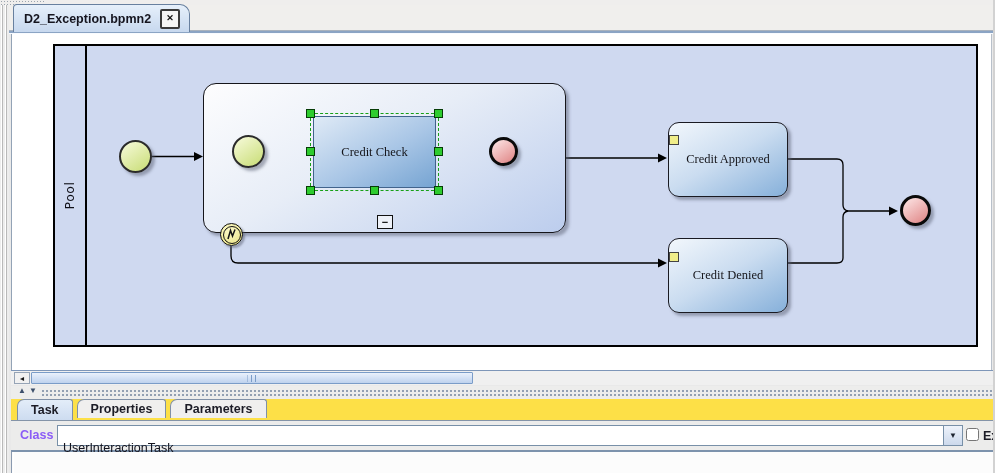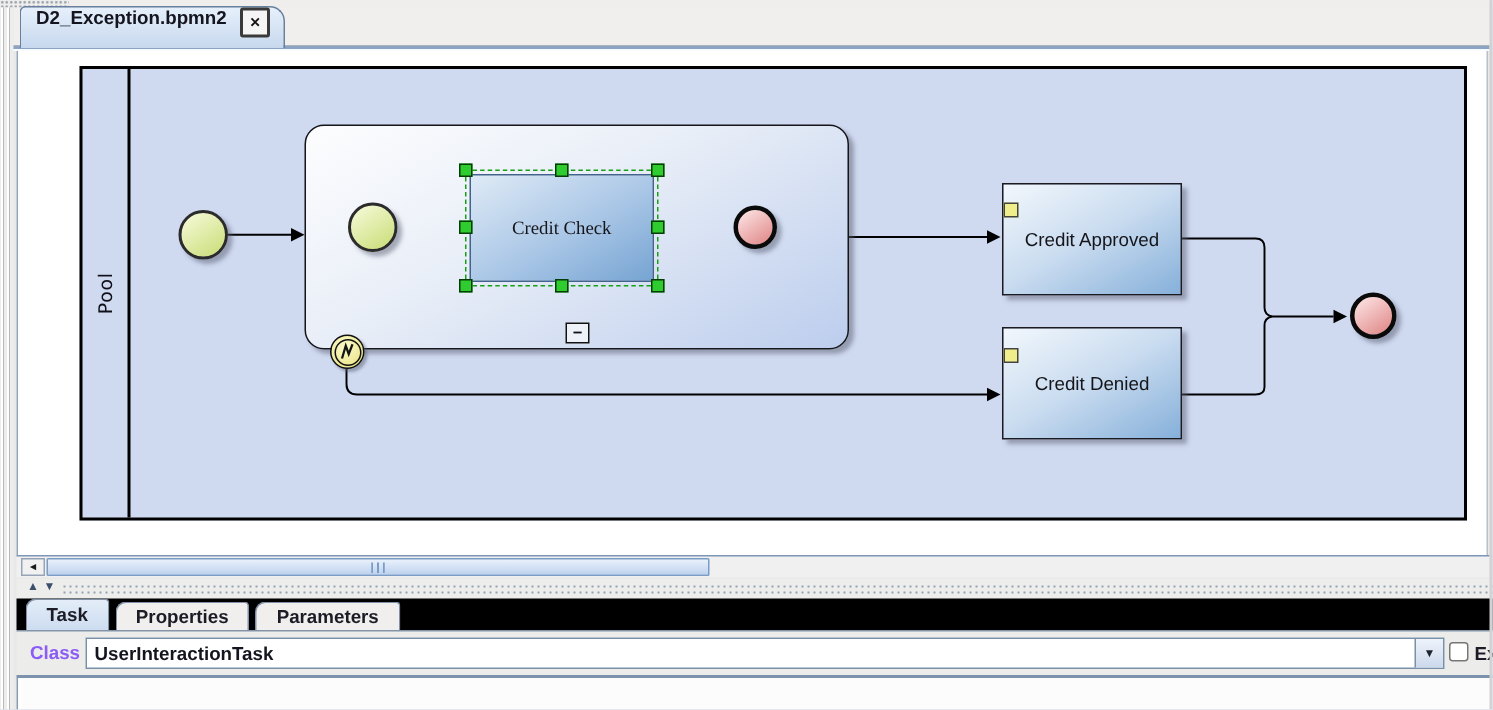--- a/index.html
+++ b/index.html
@@ -12,21 +12,21 @@
   #top-strip::before{content:"";position:absolute;left:0;top:0;width:46px;height:5px;
       background-image:radial-gradient(#9aa4ae 0.7px,transparent 1px);background-size:3px 3px;}
   #left-splitter{position:absolute;left:0;top:5px;width:9px;height:468px;
       background:linear-gradient(90deg,#ededed 0 1px,#ffffff 1px 2px,#b9b9b9 2px 3px,#ededed 3px 5px,#ffffff 5px 6px,#b9b9b9 6px 7px,#ededed 7px 9px);}
   #right-strip{position:absolute;right:0;top:0;width:2px;height:473px;background:#d2d2d2;}
 
   
   #tab-strip{position:absolute;left:9px;top:5px;width:984px;height:25px;background:#f0efed;}
   #tab-strip-border{position:absolute;left:9px;top:30px;width:984px;height:4px;
       background:linear-gradient(#a9b2bd 0 1px,#8ba4c4 1px 3px,#f8fbff 3px 4px);}
-  .editor-tab{position:absolute;left:13px;top:4px;height:27px;display:flex;gap:9px;
+  .editor-tab{position:absolute;left:13px;top:4px;height:27px;display:flex;align-items:center;gap:9px;
       padding:0 9px 0 10px;border:1px solid #68809f;border-bottom:none;border-radius:4px 10px 0 0;
       background:linear-gradient(var(--tab-selected-blue,#e6f0fb),#c7d8ee);z-index:5;
       font-weight:bold;font-size:12.5px;color:#15151f;}
   .tab-close{width:16px;height:16px;border:2px solid #3a3a3a;border-radius:2px;background:#f5f5f5;
       display:grid;place-items:center;font-size:9px;font-weight:bold;color:#111;line-height:1;cursor:default;}
 
   
   #canvas{position:absolute;left:11px;top:34px;width:981px;height:336px;background:#ffffff;
       border-left:1px solid #93a3b6;border-right:1px solid #b8c0ca;box-sizing:border-box;}
   #pool{position:absolute;left:41px;top:10px;width:925px;height:303px;box-sizing:border-box;
@@ -46,22 +46,22 @@
   .end-event{border:3px solid #0a0a0a;
       background:linear-gradient(145deg,var(--event-red-light,#f9d9d9) 15%,var(--event-red-dark,#e28d8d) 90%);}
   
   #subprocess{position:absolute;left:191px;top:49px;width:363px;height:150px;border:1.5px solid #15151a;
       border-radius:13px;box-sizing:border-box;z-index:2;
       background:linear-gradient(150deg,#fdfdfe 0%,#e7edf7 45%,#bccded 100%);}
   #collapse-marker{position:absolute;left:173px;bottom:3px;width:16px;height:14px;box-sizing:border-box;
       border:1.5px solid #111;background:#edf1f8;display:grid;place-items:center;
       font-size:11px;font-weight:bold;color:#111;line-height:1;}
   
-  .task{position:absolute;border:1.3px solid #1a1a22;border-radius:0;box-sizing:border-box;z-index:3;
-      display:grid;place-items:center;font-family:Liberation Sans, sans-serif;font-size:12.5px;color:#15151a;
+  .task{position:absolute;border:1.3px solid #1a1a22;border-radius:11px;box-sizing:border-box;z-index:3;
+      display:grid;place-items:center;font-family:Liberation Serif, serif;font-size:12.5px;color:#15151a;
       background:linear-gradient(150deg,#f2f7fc 0%,#cadcf0 48%,var(--task-blue,#86b0da) 100%);}
   .task-marker{position:absolute;left:0px;top:12px;width:10px;height:10px;box-sizing:border-box;
       background:var(--marker-yellow,#f0ee8a);border:1px solid #444;}
   
   #credit-check-wrap{position:absolute;left:298px;top:79px;width:129px;height:78px;z-index:4;}
   #credit-check-sel{position:absolute;inset:0;border:1.5px dashed #17a017;box-sizing:border-box;}
   #credit-check{position:absolute;inset:3px;border:1px solid #41638c;border-radius:2px;
       display:grid;place-items:center;font-family:Liberation Serif, serif;font-size:12.5px;color:#15151a;
       background:linear-gradient(150deg,#dfeaf6 0%,#a9c6e6 55%,#76a4d2 100%);}
   .handle{position:absolute;width:9px;height:9px;box-sizing:border-box;z-index:5;
@@ -82,34 +82,34 @@
   #sb-thumb{position:absolute;left:20px;top:1px;width:442px;height:12px;box-sizing:border-box;
       background:linear-gradient(#eaf1fc,var(--scroll-thumb,#bed2ee));border:1px solid #7a9cc8;border-radius:1px;}
   #sb-thumb::after{content:"";position:absolute;left:50%;top:2px;width:9px;height:7px;transform:translateX(-50%);
       background:repeating-linear-gradient(90deg,#7a9cc8 0 1px,transparent 1px 4px);}
   #splitter-row{position:absolute;left:11px;top:386px;width:984px;height:13px;background:#ededec;}
   #splitter-row .dots{position:absolute;left:30px;right:0;top:3px;height:7px;
       background-image:radial-gradient(#93a0b2 0.8px,transparent 1px);background-size:4px 4px;}
   .split-arrow{position:absolute;top:1px;font-size:8px;color:#3d506b;line-height:1;}
   #split-up{left:7px;} #split-down{left:18px;}
 
-  #bottom-tabs{position:absolute;left:11px;top:399px;width:984px;height:21px;background:#000000;
-      display:flex;align-items:flex-end;gap:4px;padding-left:6px;box-sizing:border-box;}
+  #bottom-tabs{position:absolute;left:11px;top:399px;width:984px;height:21px;background:#fde047;
+      display:flex;align-items:flex-start;gap:4px;padding-left:6px;box-sizing:border-box;}
   .btab{height:19px;box-sizing:border-box;border:1px solid #8090a6;border-bottom:none;
       border-radius:7px 3px 0 0;background:#f0efee;padding:0 13px;display:flex;align-items:center;
       font-weight:bold;font-size:12.5px;color:#1c1c26;}
   .btab.selected{height:21px;background:linear-gradient(#e3edf9,#cddcf0);}
 
   #props-panel{position:absolute;left:11px;top:420px;width:984px;height:32px;background:#ececeb;
       border-top:1px solid #8494a8;border-bottom:2px solid #7d93ad;box-sizing:border-box;}
   #class-label{position:absolute;left:9px;top:7px;font-weight:bold;font-size:12.5px;color:#8b5cf6;}
   #class-combo{position:absolute;left:46px;top:4px;width:906px;height:21px;box-sizing:border-box;
       border:1px solid #7890a8;background:#fff;}
   #class-combo input{position:absolute;left:0;top:0;width:884px;height:19px;border:none;outline:none;
-      padding:0 0 0 5px;font-family:"Liberation Sans",sans-serif;font-weight:bold;font-size:12.5px;color:#15151f;background:transparent;}
+      padding:12px 0 0 5px;font-family:"Liberation Sans",sans-serif;font-weight:normal;font-size:12.5px;color:#15151f;background:transparent;}
   #combo-btn{position:absolute;right:0;top:0;width:18px;height:19px;border-left:1px solid #7890a8;
       background:linear-gradient(#eef3fb,#ccd9ec);display:grid;place-items:center;font-size:8px;color:#1d2430;}
   #ex-checkbox{position:absolute;left:955px;top:7px;width:13px;height:13px;margin:0;}
   #ex-label{position:absolute;left:972px;top:8px;font-weight:bold;font-size:12.5px;color:#1c1c26;white-space:nowrap;}
 
   #bottom-content{position:absolute;left:11px;top:452px;width:984px;height:21px;background:#fcfcfc;
       border-left:1px solid #8a9ab0;box-sizing:border-box;}
   #bottom-content::before{content:"";position:absolute;left:1px;top:0;bottom:0;width:1px;background:#fff;}
 </style>
 </head>
@@ -183,21 +183,21 @@
       <svg width="23" height="23" style="position:absolute;left:-1px;top:-1px;">
         <polyline points="8,16 10.5,7.5 12.5,13 15,6.5" fill="none" stroke="#151515" stroke-width="1.5"></polyline>
       </svg>
     </div>
 
     <div class="task shadowed" style="left:656px;top:88px;width:120px;height:75px;">
       <div class="task-marker"></div>
       <span>Credit Approved</span>
     </div>
 
-    <div class="task shadowed" style="left:656px;top:184px;width:120px;height:75px;">
+    <div class="task shadowed" style="left:656px;top:204px;width:120px;height:75px;">
       <div class="task-marker" style="top:13px;"></div>
       <span>Credit Denied</span>
     </div>
 
     <div class="event end-event shadowed" style="left:888px;top:161px;width:31px;height:31px;"></div>
   </div>
 
   <div id="h-scrollbar">
     <div id="sb-left-btn">
       <span>◄</span>

